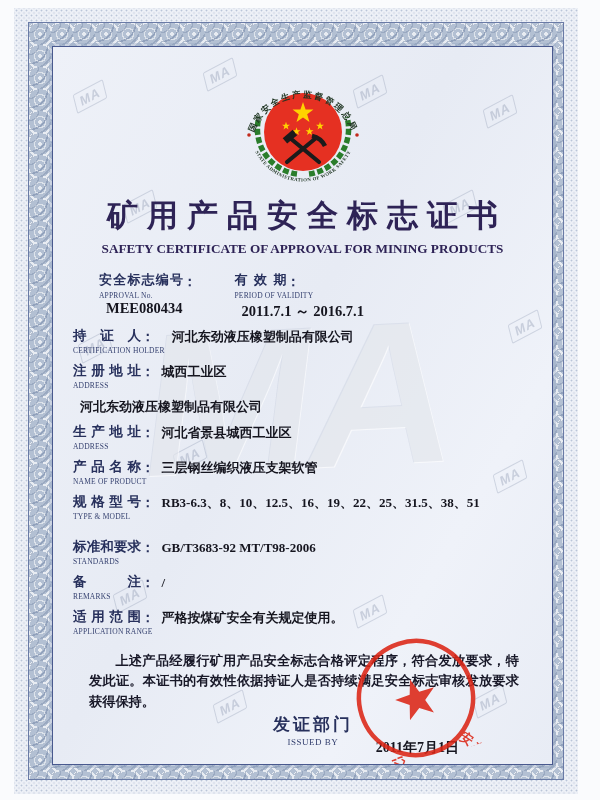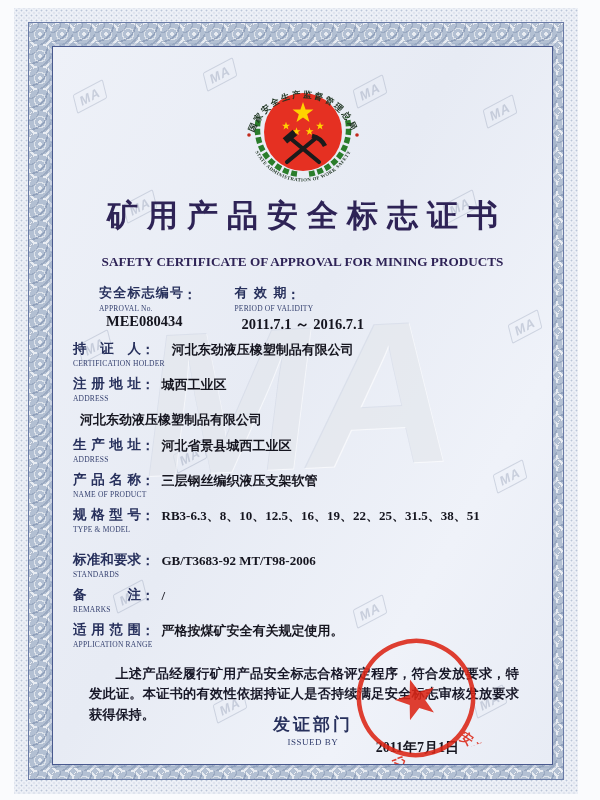--- a/index.html
+++ b/index.html
@@ -54,21 +54,21 @@
     text-shadow:1px 1px 0 rgba(255,255,255,.6);
   }
   .content{position:relative; z-index:1; height:100%;}
   .emblem{display:block; margin:26px auto 0;}
   .title{
     margin-top:10px; text-align:center; font-weight:bold;
     font-size:31px; letter-spacing:9px; padding-left:9px;
     color:#2e2356; white-space:nowrap;
   }
   .subtitle{
-    margin-top:17px; text-align:center; font-weight:bold;
+    margin-top:4px; text-align:center; font-weight:bold;
     font-size:13.2px; color:#2e2356; white-space:nowrap;
   }
   .row1{
     display:flex; margin:15px 10px 0 46px; align-items:flex-start;
   }
   .pair{display:flex; align-items:flex-start;flex-direction:column;}
   .pair + .pair{margin-left:38px;}
   .lbl-wrap{flex:none;}
   .lbl-cn{
     display:inline-block; vertical-align:top;

